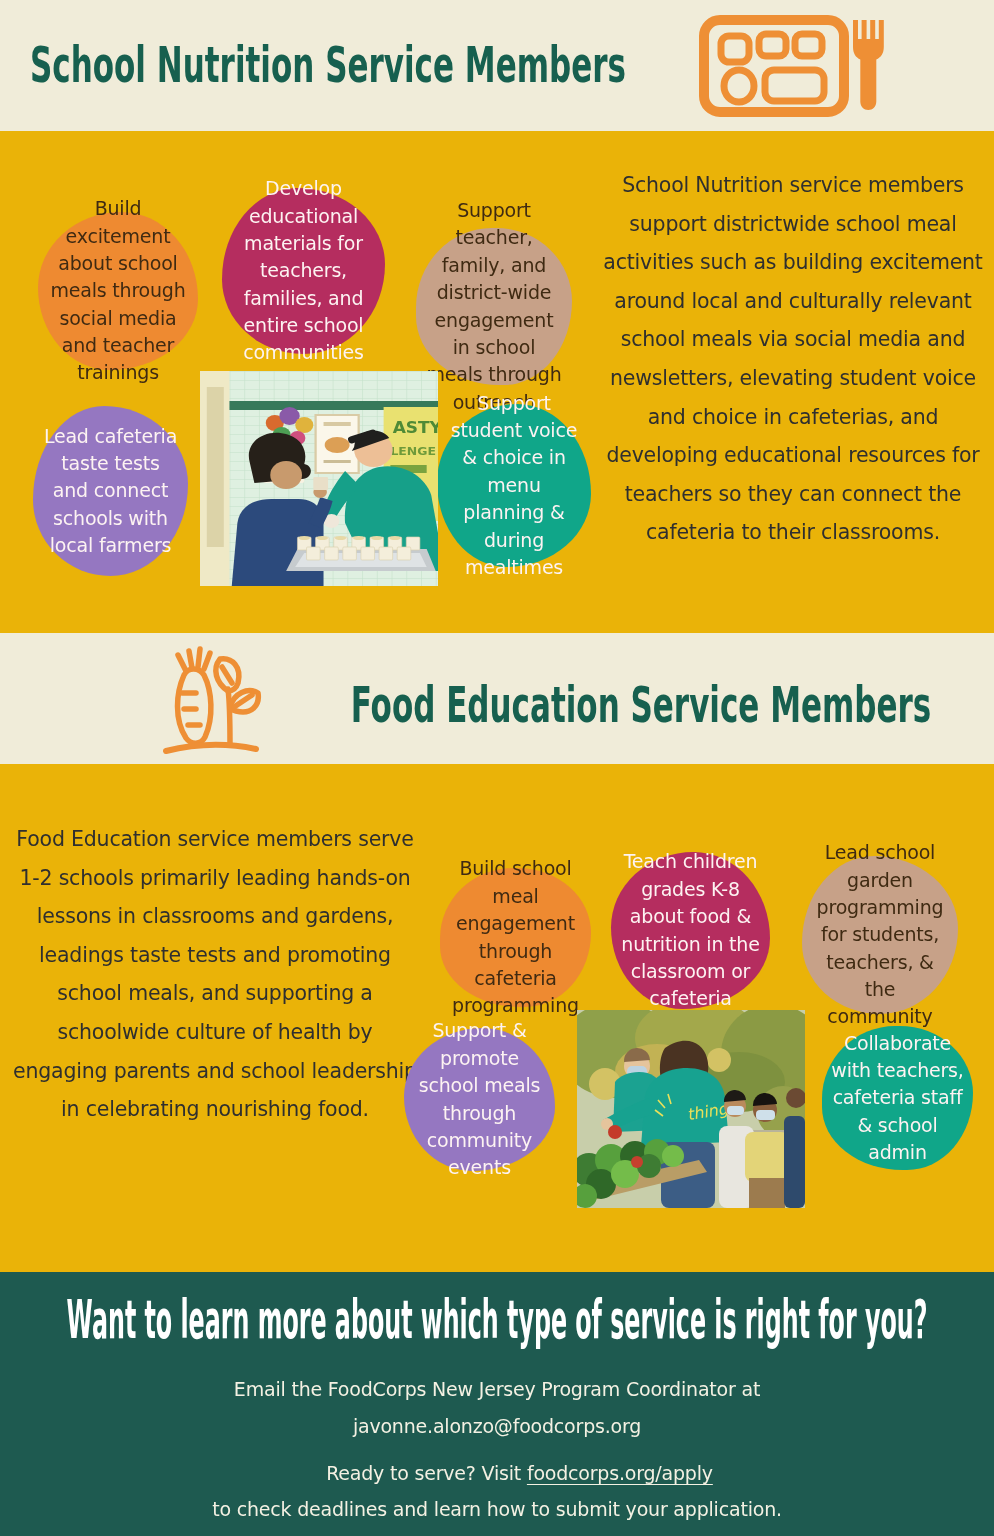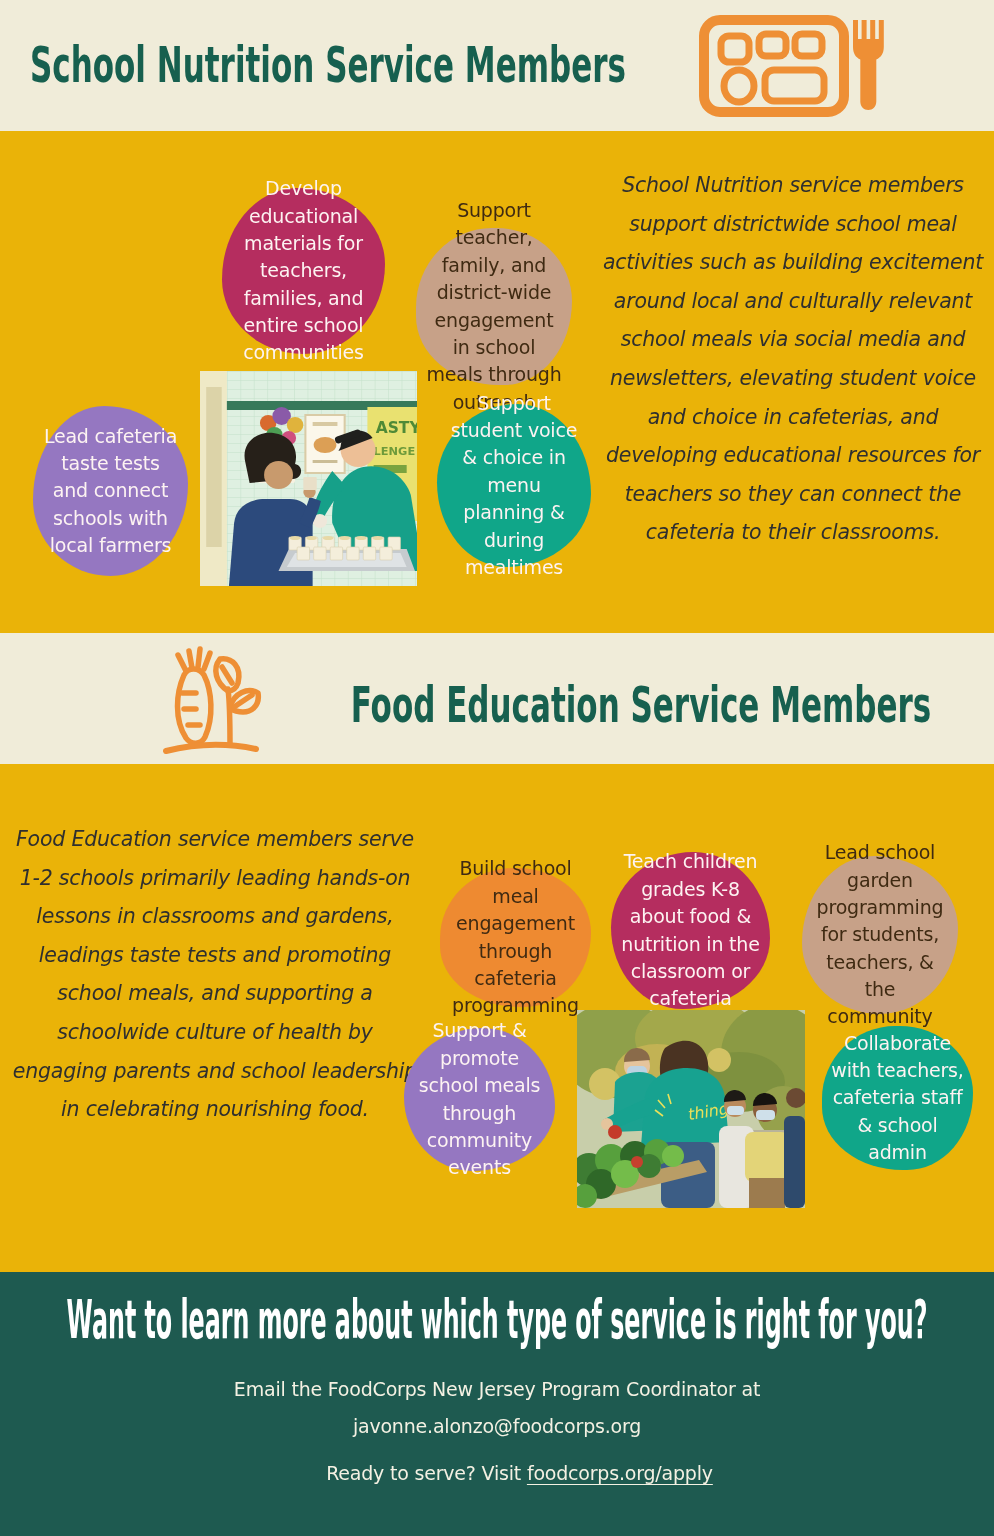--- a/index.html
+++ b/index.html
@@ -30,21 +30,20 @@
   }
   .t1{left:30px;top:40px;font-size:50px;transform:scaleX(0.62);transform-origin:left center;}
   .t2{left:641px;top:680px;font-size:50px;transform:translateX(-50%) scaleX(0.62);}
 
   .icon-abs{position:absolute;}
 
   .para{
     position:absolute;color:var(--ink);
     font-size:20.5px;line-height:38.6px;letter-spacing:-0.2px;
     text-align:center;
-    font-style:italic;
   }
   .para1{left:594px;top:166px;width:398px;}
   .para2{left:12px;top:820px;width:406px;}
 
   .bubble{
     position:absolute;display:flex;align-items:center;justify-content:center;
     text-align:center;font-size:19px;line-height:1.44;letter-spacing:-0.2px;
     padding:8px;
   }
   .blob-a{border-radius:52% 48% 55% 45% / 48% 55% 45% 52%;}
@@ -90,34 +89,37 @@
         <rect x="23" y="22" width="28" height="26" rx="8"></rect>
         <rect x="61" y="20" width="27" height="22" rx="7"></rect>
         <rect x="97" y="20" width="27" height="22" rx="7"></rect>
         <ellipse cx="41" cy="72" rx="15" ry="16"></ellipse>
         <rect x="67" y="56" width="59" height="31" rx="9"></rect>
       </g>
       <path fill="#EE8F35" d="M155,6 h5 v19 h3.6 v-19 h5 v19 h3.6 v-19 h5 v19 h3.6 v-19 h5 v27 c0,6.5 -3,10.5 -7.5,12.5 v42 c0,5 -3.6,8.5 -8,8.5 s-8,-3.5 -8,-8.5 v-42 c-4.5,-2 -7.3,-6 -7.3,-12.5 z"></path>
     </svg>
   </div>
 
+  <div class="bubble c-orange blob-a" style="left:38px;top:212px;width:160px;height:158px;">
+      <span>Build excitement about school meals through social media and teacher trainings</span>
+    </div>
   <div class="bubble c-magenta blob-b" style="left:222px;top:188px;width:163px;height:166px;">
       <span>Develop educational materials for teachers, families, and entire school communities</span>
     </div>
   <div class="bubble c-tan blob-c" style="left:416px;top:228px;width:156px;height:157px;">
       <span>Support teacher, family, and district-wide engagement in school meals through outreach</span>
     </div>
   <div class="bubble c-purple blob-b" style="left:33px;top:406px;width:155px;height:170px;">
       <span>Lead cafeteria taste tests and connect schools with local farmers</span>
     </div>
   <div class="bubble c-teal blob-a" style="left:437px;top:404px;width:154px;height:163px;">
       <span>Support student voice &amp; choice in menu planning &amp; during mealtimes</span>
     </div>
 
-  <div class="photo" style="left:200px;top:371px;width:217px;height:215px;">
+  <div class="photo" style="left:200px;top:371px;width:238px;height:215px;">
     <svg viewBox="0 0 210 215" preserveAspectRatio="none">
       <defs>
         <pattern id="tiles1" width="13" height="9" patternUnits="userSpaceOnUse">
           <rect width="13" height="9" fill="#dff0e1"></rect>
           <path d="M0,0 H13 M0,0 V9" stroke="#c4e1ca" stroke-width="1"></path>
         </pattern>
       </defs>
       <rect width="210" height="215" fill="#efe9c6"></rect>
       <rect x="6" y="16" width="15" height="160" fill="#dcd3a8"></rect>
       <rect x="26" y="0" width="184" height="215" fill="url(#tiles1)"></rect>
@@ -283,15 +285,16 @@
       </g>
       <circle cx="60" cy="152" r="6" fill="#c6402e"></circle>
     </svg>
   </div>
 
   <div class="footer">
     <div class="footer-heading">Want to learn more about which type of service is right for you?</div>
     <div class="footer-line fl1">Email the FoodCorps New Jersey Program Coordinator at</div>
     <div class="footer-line fl2">javonne.alonzo@foodcorps.org</div>
     <div class="footer-line fl3"><span>Ready to serve? Visit </span><a class="apply-link">foodcorps.org/apply</a></div>
+    <div class="footer-line fl4">to check deadlines and learn how to submit your application.</div>
   </div>
 
 </div>
 
 </body></html>

